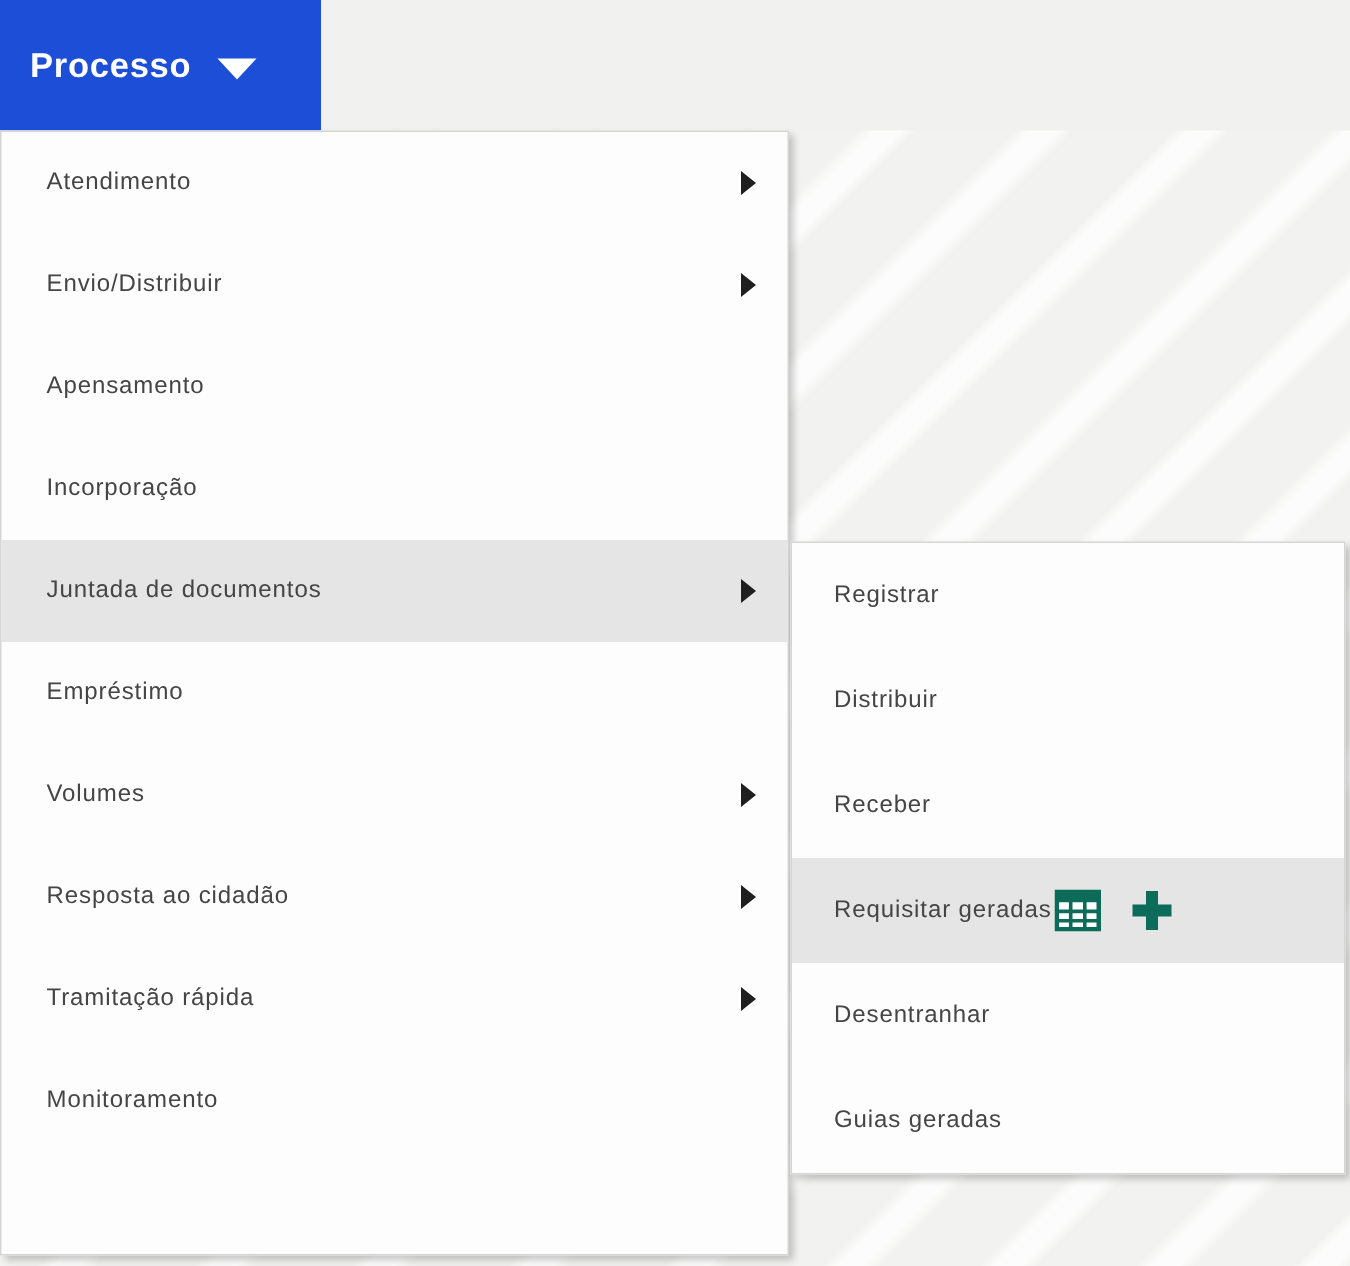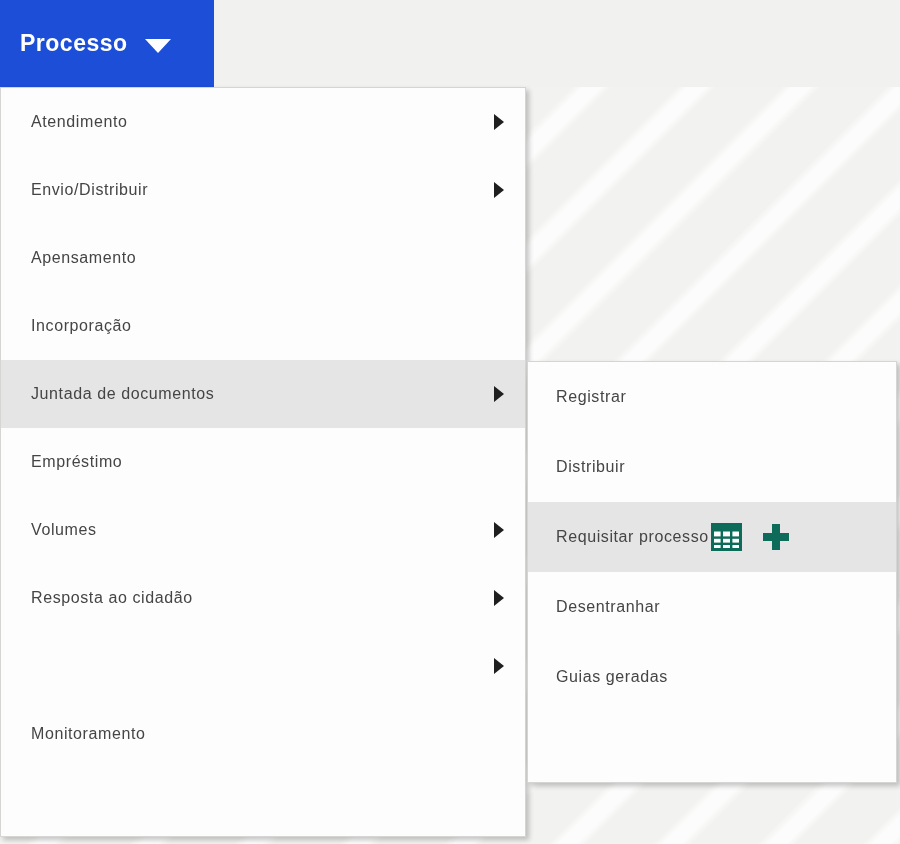--- a/index.html
+++ b/index.html
@@ -105,36 +105,40 @@
     </div>
     <div class="menu-row">
       <span>Volumes</span>
       <span class="arrow-right"></span>
     </div>
     <div class="menu-row">
       <span>Resposta ao cidadão</span>
       <span class="arrow-right"></span>
     </div>
     <div class="menu-row">
+      <span>Tramitação rápida</span>
       <span class="arrow-right"></span>
     </div>
     <div class="menu-row">
       <span>Monitoramento</span>
     </div>
   </div>
 
 <div class="panel" id="submenu">
     <div class="menu-row">
       <span>Registrar</span>
     </div>
     <div class="menu-row">
       <span>Distribuir</span>
     </div>
+    <div class="menu-row">
+      <span>Receber</span>
+    </div>
     <div class="menu-row highlight">
-      <span>Requisitar processo</span>
+      <span>Requisitar geradas</span>
       <span class="row-icons">
         <span class="table-icon">
           <svg width="31" height="28" viewBox="0 0 31 28">
             <rect x="1.5" y="1.5" width="28" height="25" fill="#ffffff" stroke="#0d6b59" stroke-width="3"></rect>
             <rect x="1.5" y="1.5" width="28" height="7" fill="#0d6b59"></rect>
             <line x1="10.8" y1="3" x2="10.8" y2="26" stroke="#0d6b59" stroke-width="2.4"></line>
             <line x1="20.2" y1="3" x2="20.2" y2="26" stroke="#0d6b59" stroke-width="2.4"></line>
             <line x1="2" y1="14.6" x2="29" y2="14.6" stroke="#0d6b59" stroke-width="2.4"></line>
             <line x1="2" y1="20.8" x2="29" y2="20.8" stroke="#0d6b59" stroke-width="2.4"></line>
           </svg>

